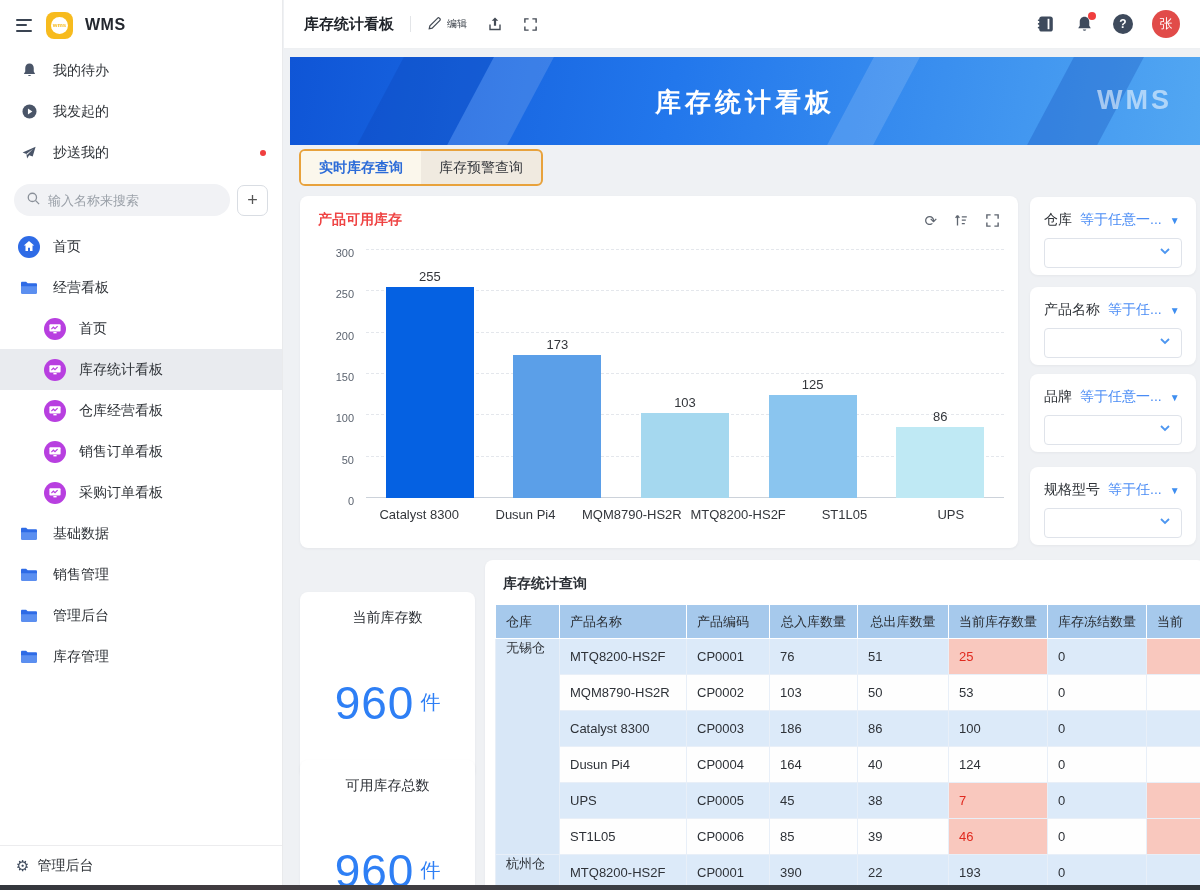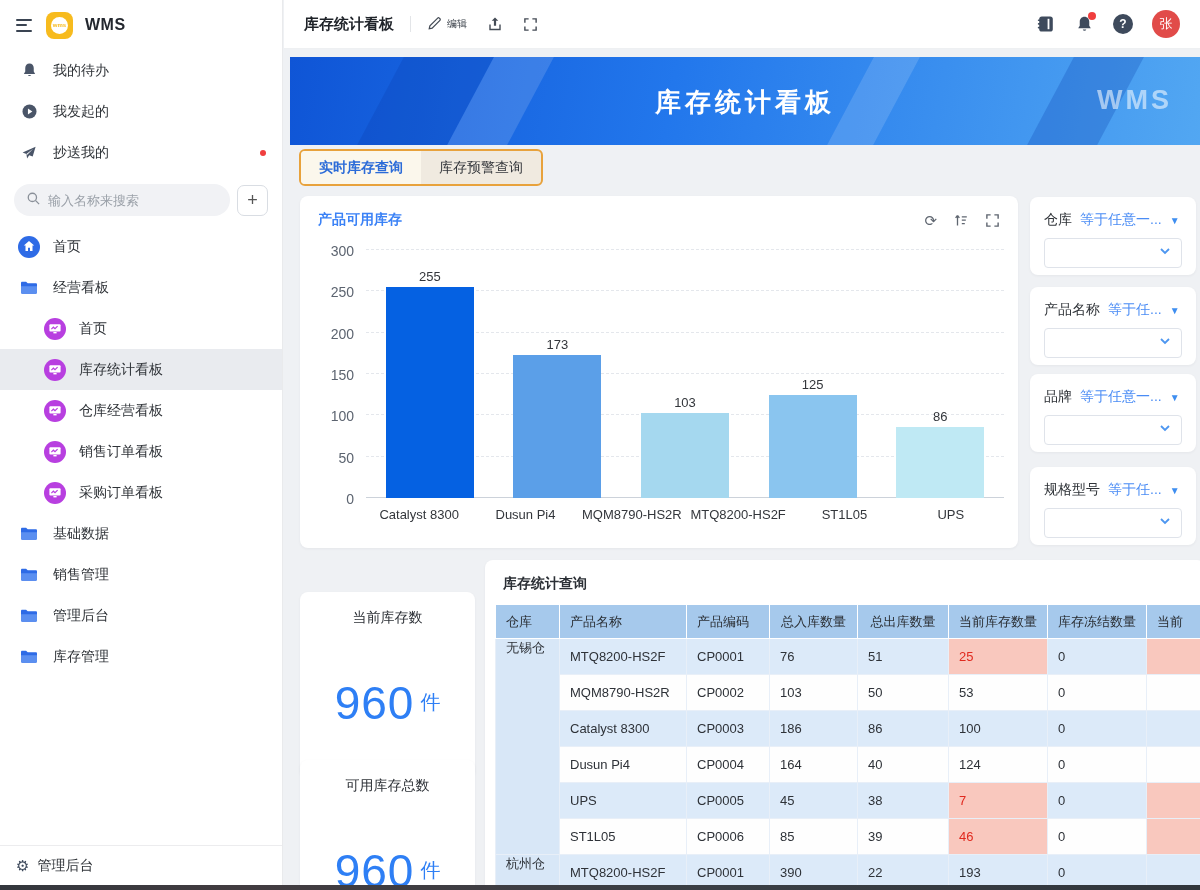--- a/index.html
+++ b/index.html
@@ -52,27 +52,27 @@
   .tabbar { position:absolute; left:299px; top:149px; height:37px; display:inline-flex; align-items:stretch; background:#f0eae0; border:2px solid #e8a23c; border-radius:6px; overflow:hidden; }
   .tab { display:flex; align-items:center; padding:0 18px; font-size:14px; color:#33363b; cursor:pointer; white-space:nowrap; }
   .tab.active { background:#fbf7ec; color:#2b6bd8; font-weight:700; }
 
   
   .card { position:absolute; background:#fff; border-radius:8px; box-shadow:0 1px 3px rgba(30,40,60,.05); }
 
   
   .chart-card { left:300px; top:196px; width:718px; height:352px; }
   .card-head { display:flex; align-items:center; padding:15px 18px 0 18px; }
-  .card-title { font-size:14px; font-weight:600; color:#3b82f6;font-family:Liberation Mono, monospace; }
+  .card-title { font-size:14px; font-weight:600; color:#ef4444;font-family:Liberation Mono, monospace; }
   .card-tools { margin-left:auto; display:flex; align-items:center; gap:16px; color:#5f6670; }
   .card-tools .tool { cursor:pointer; display:flex; align-items:center; font-size:15px; line-height:1; color:#5f6670; }
   .plot-area { position:absolute; left:66px; right:14px; top:54px; bottom:50px; }
   .gridline { position:absolute; left:0; right:0; height:0; border-top:1px dashed #e4e7ec; }
   .gridline.zero { border-top:1px solid #ccd2da; }
-  .ylab { position:absolute; right:100%; margin-right:12px; width:44px; text-align:right; font-size:14px; color:#5c6470; }
+  .ylab { position:absolute; right:100%; margin-right:12px; width:44px; text-align:right; font-size:11px; color:#5c6470; }
   .bars { position:absolute; inset:0; display:flex; }
   .slot { flex:1; display:flex; flex-direction:column; justify-content:flex-end; align-items:center; height:100%; }
   .bar-val { font-size:13px; color:#33363b; margin-bottom:3px; }
   .bar { width:88px; }
   .xlabs { position:absolute; top:100%; left:0; right:0; margin-top:9px; display:flex; }
   .xlab { flex:1; text-align:center; font-size:13px; color:#33363b; white-space:nowrap; }
 
   
   .filter-card { left:1030px; width:166px; height:78px; padding:14px 14px 0 14px; }
   .f-row { display:flex; align-items:center; gap:8px; font-size:14px; }

